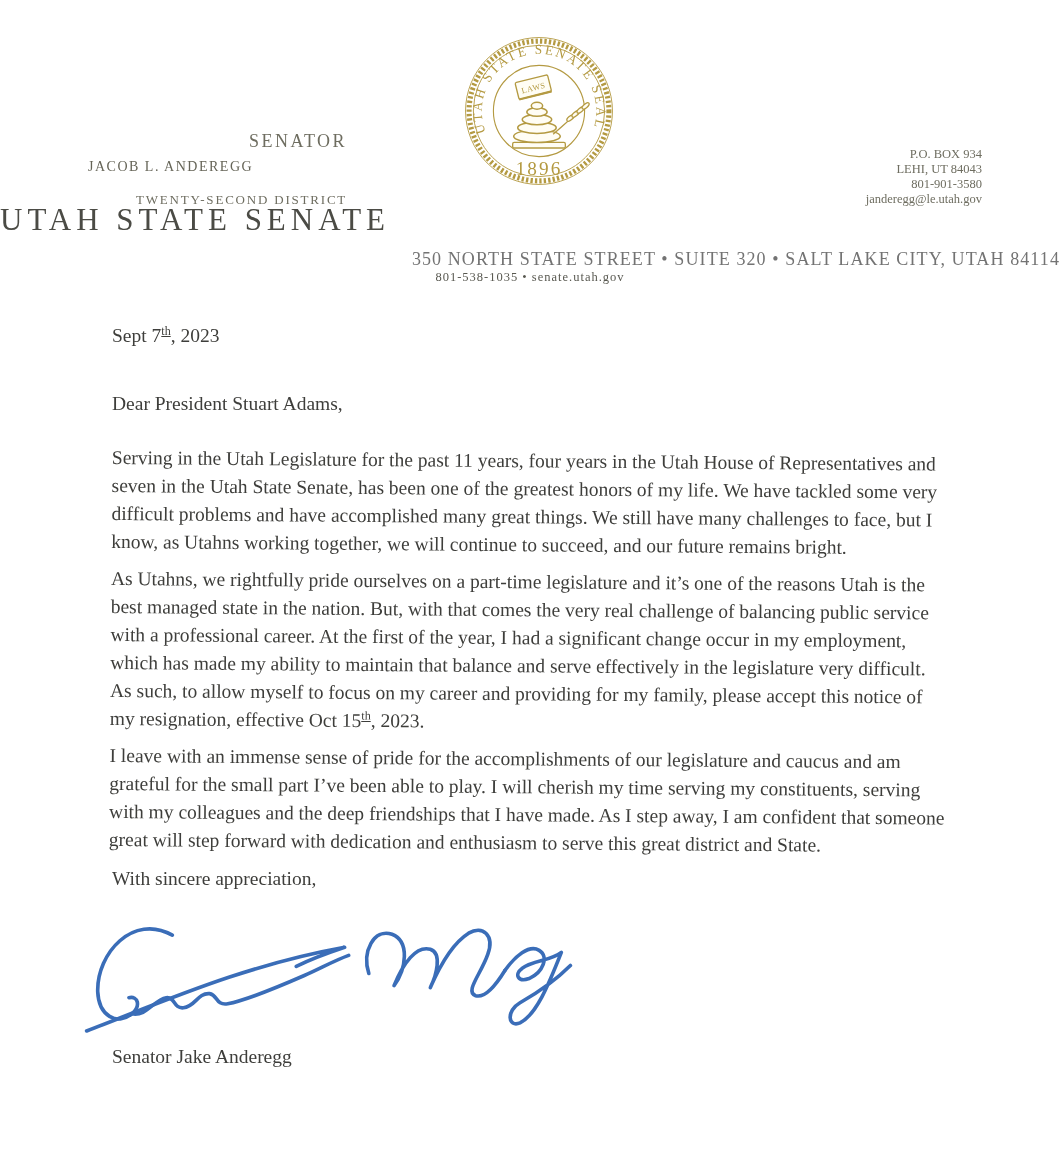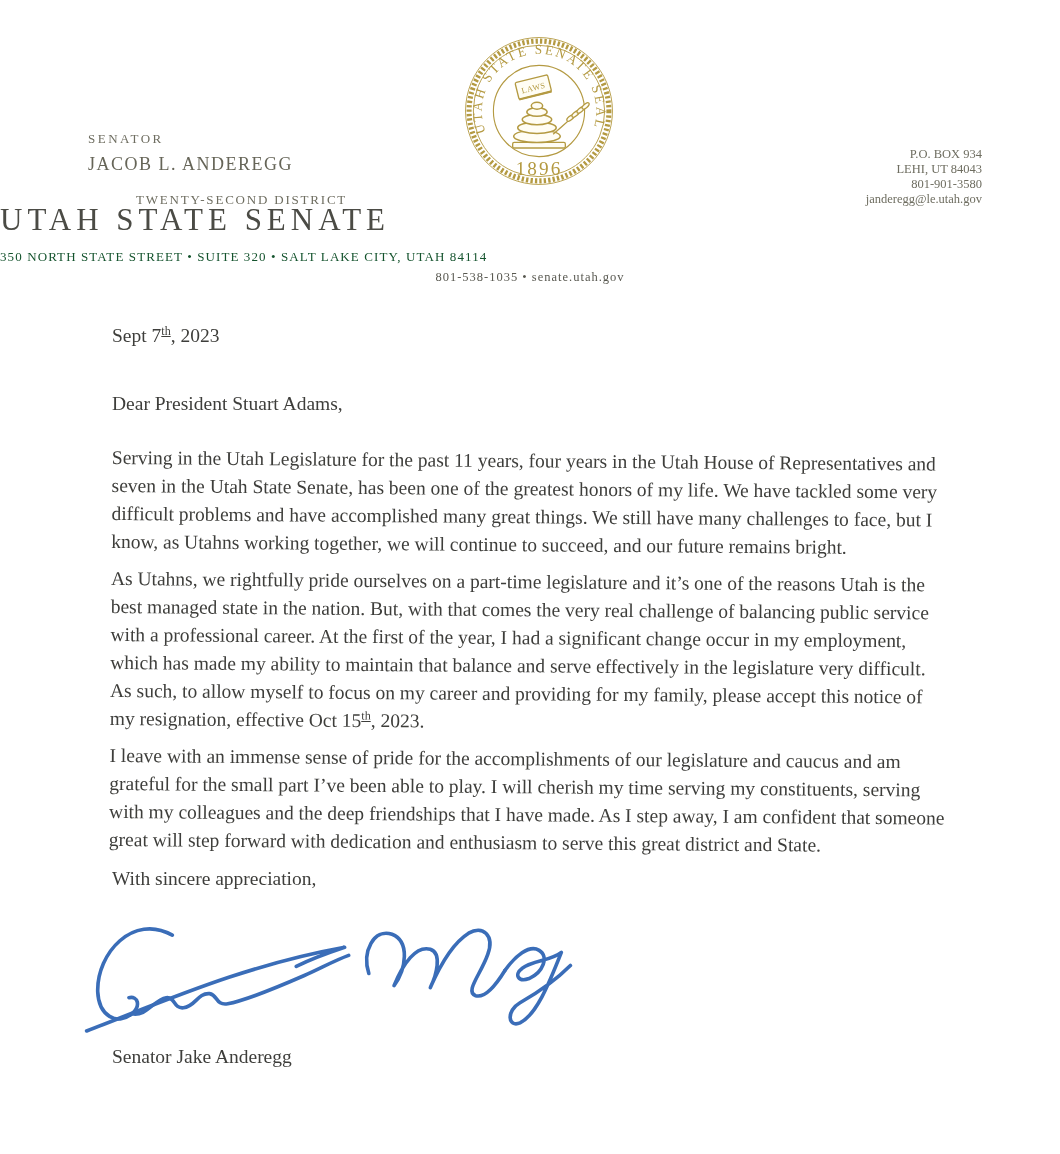--- a/index.html
+++ b/index.html
@@ -10,37 +10,37 @@
     width: 1060px; height: 1154px;
     margin: 0 auto;
     background: #ffffff;
     font-family: "Liberation Serif", serif;
     color: #42423e;
     overflow: hidden;
   }
 
   
   .lh-left { position: absolute; left: 88px; top: 131px; color: #6e6d60; }
-  .lh-left .lh-role { font-size: 13px; letter-spacing: 2.5px; }
-  .lh-left .lh-name { font-size: 18px; letter-spacing: 1.5px; margin-top: 7px; color: #666558; }
+  .lh-left .lh-role { font-size: 18px; letter-spacing: 2.5px; text-align: right; }
+  .lh-left .lh-name { font-size: 14px; letter-spacing: 1.5px; margin-top: 7px; color: #666558; }
   .lh-left .lh-district { font-size: 13px; letter-spacing: 1.8px; margin-top: 17px; margin-left: 48px; }
 
   .lh-right { position: absolute; right: 78px; top: 147px; text-align: right; color: #6e6d60; font-size: 12.5px; line-height: 15px; }
   .lh-right div { white-space: nowrap; }
 
   .seal-wrap { position: absolute; left: 462px; top: 34px; width: 154px; height: 154px; }
 
   .org-title {
     position: absolute; top: 202px; left: 0; width: 100%;
     text-align: left; font-size: 31px; letter-spacing: 5px;
     color: #4b4b45;
   }
   .org-addr {
     position: absolute; top: 249px; left: 0; width: 100%;
-    text-align: left; font-size: 13px; letter-spacing: 1.1px; color: #14532d;
+    text-align: right; font-size: 18px; letter-spacing: 1.1px; color: #737373;
   }
   .org-phone {
     position: absolute; top: 270px; left: 0; width: 100%;
     text-align: center; font-size: 12.5px; letter-spacing: 1px; color: #585850;
   }
 
   
   .letter-body {
     position: absolute; left: 112px; top: 322px; width: 836px;
     font-size: 19.5px; line-height: 28px; color: #3e3e3b;

